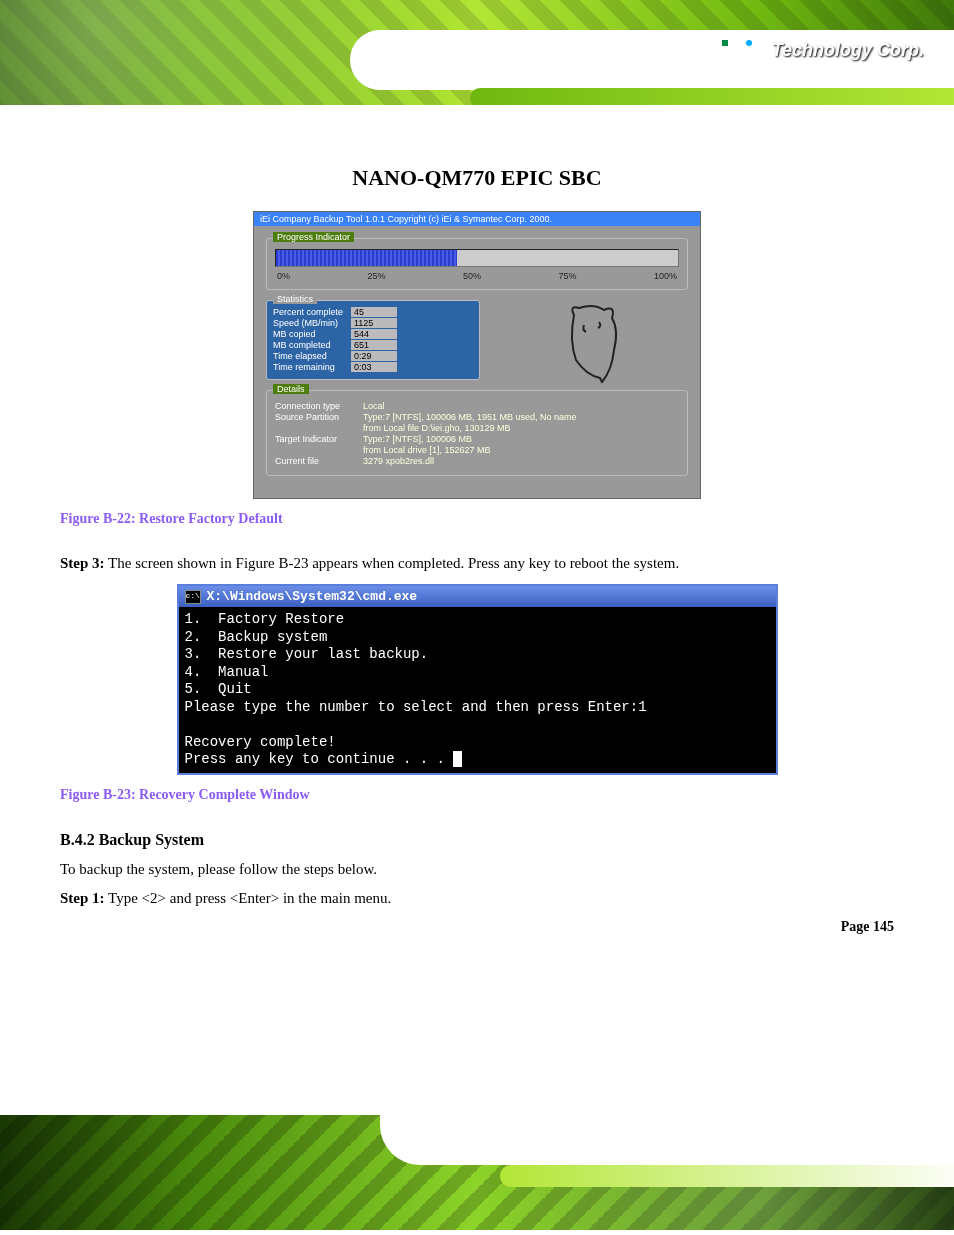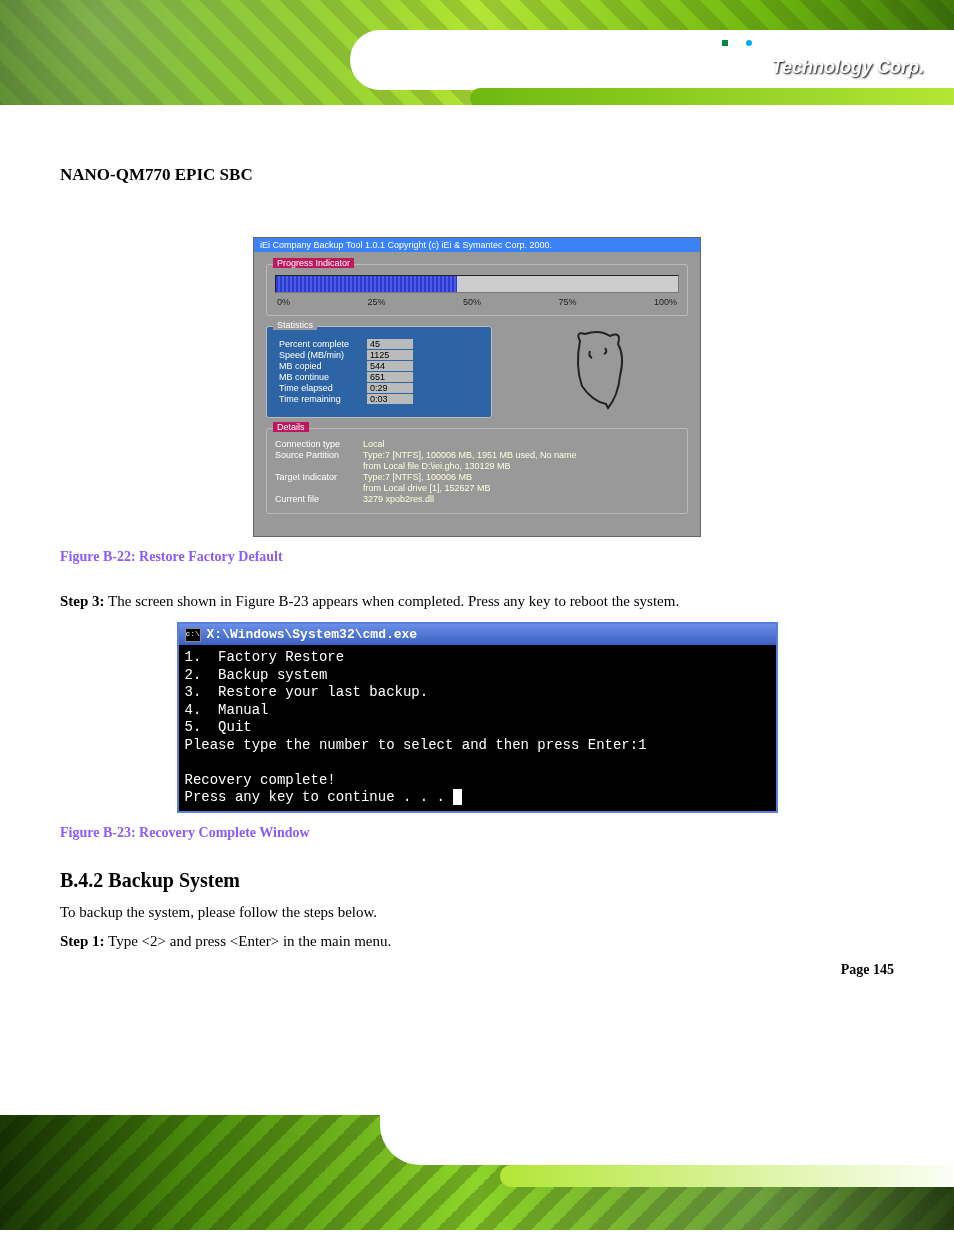--- a/index.html
+++ b/index.html
@@ -1,52 +1,52 @@
 <!DOCTYPE html>
 <html><head>
 <meta charset="utf-8">
 <style>
 body { margin: 0; font-family: Arial, sans-serif; background: #fff; width: 954px; position: relative; }
 .top-banner { height: 105px; position: relative; background: linear-gradient(90deg, #3f780a 0%, #6fb810 20%, #b3e636 50%, #6fb810 80%, #3f780a 100%); overflow: hidden; }
 .top-banner::before { content: ""; position: absolute; inset: 0; background-image: radial-gradient(circle at 10% 20%, #fff4, transparent 40%), linear-gradient(45deg, #0a0a0a22 25%, transparent 25%, transparent 50%, #0a0a0a22 50%, #0a0a0a22 75%, transparent 75%); background-size: 100% 100%, 40px 40px; }
 .top-banner .swoop { position: absolute; top: 30px; left: 350px; right: 0; height: 60px; background: #fff; border-radius: 40px 0 0 40px; }
 .top-banner .swoop2 { position: absolute; top: 88px; left: 470px; right: 0; height: 20px; background: linear-gradient(90deg, #6fb810, #b3e636); border-radius: 20px 0 0 20px; }
-.logo { position: absolute; right: 30px; top: 40px; display: flex; align-items: flex-end; gap: 6px; }
+.logo { position: absolute; right: 30px; top: 40px; display: flex; align-items: flex-start; gap: 6px; }
 .logo-mark { display: flex; gap: 2px; }
 .logo-mark .bar { width: 6px; background: #fff; border-radius: 1px; }
 .logo-mark .b1 { height: 16px; margin-top: 14px; }
 .logo-mark .b2 { height: 24px; margin-top: 6px; }
 .logo-mark .b3 { height: 30px; }
 .logo-mark .sq { width: 6px; height: 6px; background: #084; margin-top: 0; }
 .logo-mark .dot { width: 6px; height: 6px; background: #0af; border-radius: 50%; }
 .logo-text { color: #fff; font-weight: bold; font-size: 18px; font-style: italic; text-shadow: 1px 1px 2px #000; }
 .logo-r { color: #fff; font-size: 10px; }
 
 .page { padding: 60px 60px 0; min-height: 950px; position: relative; }
-.product { text-align: left; font-size: 17px; font-weight: bold; font-family: Georgia, serif; margin-bottom: 52px; }
+.product { text-align: center; font-size: 22px; font-weight: bold; font-family: Georgia, serif; margin-bottom: 20px; }
 .step { font-size: 15px; margin-bottom: 12px; font-family: Georgia, serif; }
 .step .lbl { font-weight: bold; }
 .fig { display: block; margin: 10px auto 10px; }
 .fig-cap { font-size: 14px; font-weight: bold; color: #8b5cf6; font-family: Georgia, serif; margin: 12px 0 28px; }
 .pagenum { text-align: right; font-size: 14px; font-family: Georgia, serif; font-weight: bold; }
 
 
 .ghost { width: 446px; background: #999; border: 1px solid #666; font-family: Arial, sans-serif; }
 .ghost-title { background: #3b82f6; color: #fff; font-size: 9px; padding: 2px 6px; }
 .ghost-body { padding: 12px; }
 .grp { border: 1px solid #bbb; border-radius: 3px; padding: 10px 8px 8px; margin-bottom: 10px; position: relative; }
-.grp-lbl { position: absolute; top: -7px; left: 6px; background: #be185d; color: #fff; font-size: 9px; padding: 0 4px; }
+.grp-lbl { position: absolute; top: -7px; left: 6px; background: #4d7c0f; color: #fff; font-size: 9px; padding: 0 4px; }
 .prog-bar { height: 16px; background: #ccc; border: 1px inset #777; position: relative; }
 .prog-fill { height: 100%; background: repeating-linear-gradient(90deg, #2b3bcc 0 2px, #4a5be8 2px 4px); }
 .prog-ticks { display: flex; justify-content: space-between; font-size: 9px; color: #222; margin-top: 4px; padding: 0 2px; }
 .stats-row { display: flex; gap: 20px; }
-.stats { background: #2d64a6; padding: 12px; width: 200px; }
+.stats { background: #2d64a6; padding: 6px; width: 200px; }
 .stats .grp-lbl { background: #999; }
 .stat { display: flex; font-size: 9px; color: #fff; margin-bottom: 1px; }
-.stat .k { width: 88px; }
+.stat .k { width: 78px; }
 .stat .v { background: #bbb; color: #000; width: 40px; padding: 0 3px; }
 .ghost-art { width: 80px; height: 90px; margin: 0 auto; position: relative; }
 .ghost-art svg { width: 100%; height: 100%; }
 .details { font-size: 9px; color: #fff; }
 .details .d { display: flex; margin-bottom: 1px; }
 .details .dk { width: 88px; }
 .details .dv { color: #ffd; }
 .ghost-foot { display: flex; justify-content: center; gap: 40px; align-items: center; padding: 4px; }
 .foot-brand { font-size: 11px; font-weight: bold; color: #000; display: flex; align-items: center; gap: 4px; }
 .foot-brand .mk { display: flex; gap: 1px; }
@@ -121,21 +121,21 @@
             </div>
           <div class="stat">
               <span class="k">Speed (MB/min)</span>
               <span class="v">1125</span>
             </div>
           <div class="stat">
               <span class="k">MB copied</span>
               <span class="v">544</span>
             </div>
           <div class="stat">
-              <span class="k">MB continue</span>
+              <span class="k">MB completed</span>
               <span class="v">651</span>
             </div>
           <div class="stat">
               <span class="k">Time elapsed</span>
               <span class="v">0:29</span>
             </div>
           <div class="stat">
               <span class="k">Time remaining</span>
               <span class="v">0:03</span>
             </div>
@@ -194,21 +194,21 @@
 4.  Manual
 5.  Quit
 Please type the number to select and then press Enter:1
 
 Recovery complete!
 Press any key to continue . . . </span><span class="cursor">_</span></div>
   </div>
 
   <div class="fig-cap">Figure B-23: Recovery Complete Window</div>
 
-  <div class="step" style="font-size:20px;font-weight:bold;">
+  <div class="step" style="font-size:16px;font-weight:bold;">
     <span>B.4.2</span>
     <span>Backup System</span>
   </div>
   <div class="step">To backup the system, please follow the steps below.</div>
   <div class="step">
     <span class="lbl">Step 1:</span>
     <span>Type &lt;2&gt; and press &lt;Enter&gt; in the main menu.</span>
   </div>
 
   <div class="pagenum">Page 145</div>

